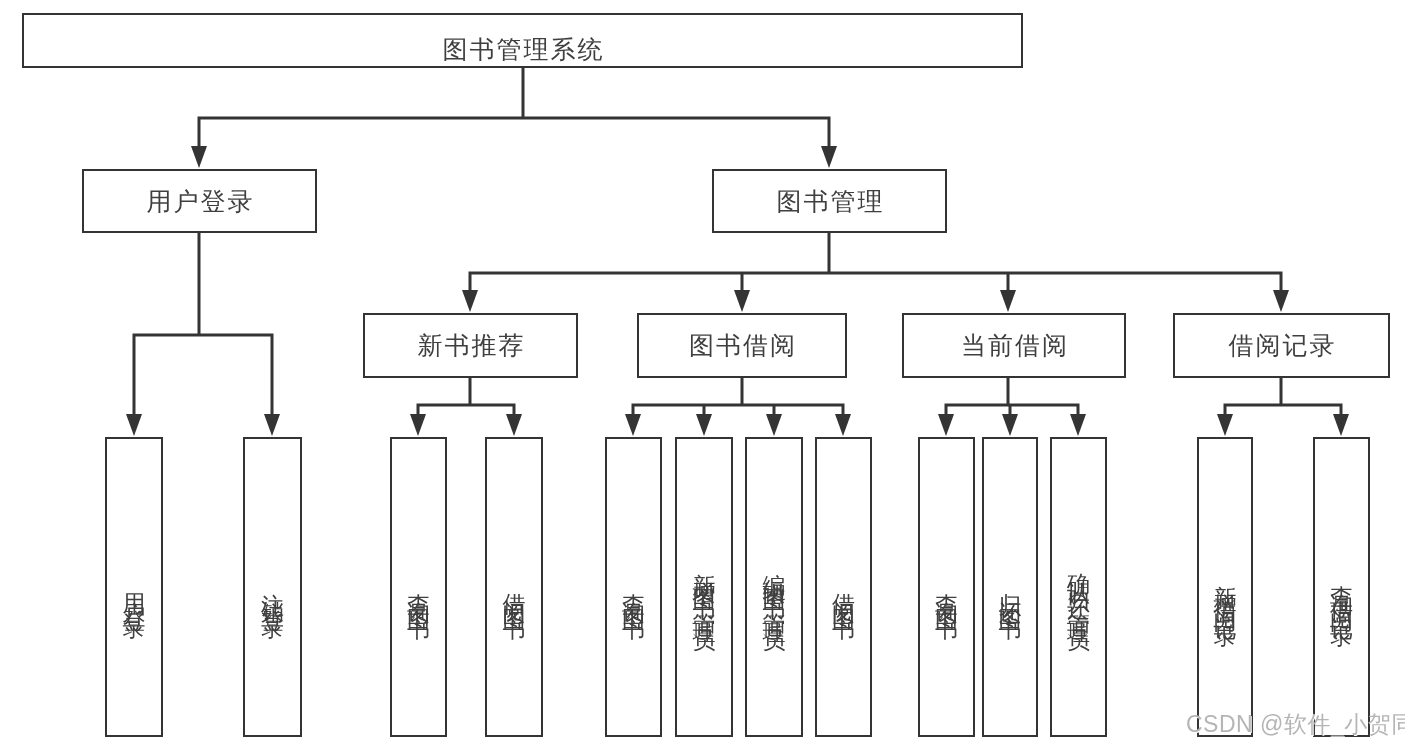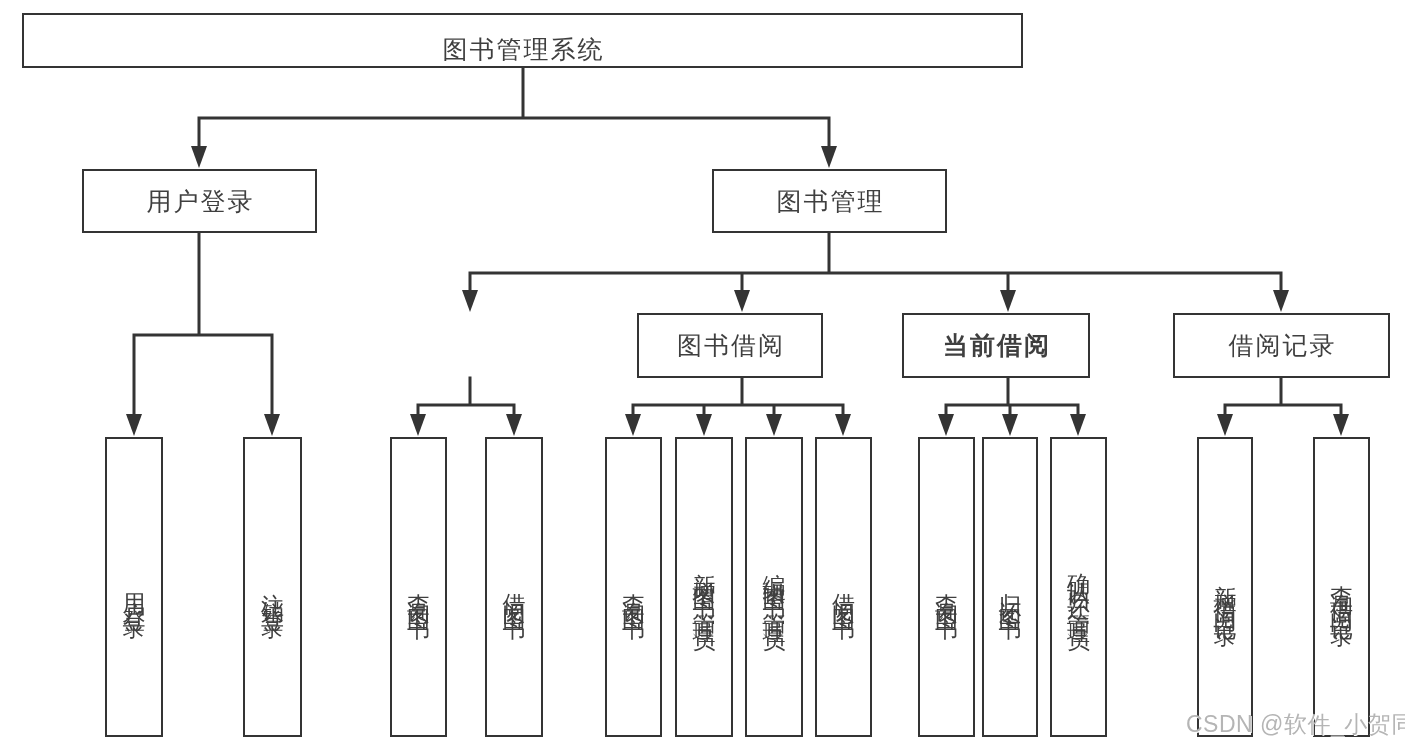--- a/index.html
+++ b/index.html
@@ -98,24 +98,27 @@
     <span class="lbl">图书管理系统</span>
   </div>
 
   <div class="node h" style="left:82px; top:169px; width:235px; height:64px;">
     <span class="lbl">用户登录</span>
   </div>
   <div class="node h" style="left:712px; top:169px; width:235px; height:64px;text-align:center;">
     <span class="lbl">图书管理</span>
   </div>
 
-  <div class="node h" style="left:637px; top:313px; width:186px; height:65px;">
+  <div class="node h" style="left:363px; top:313px; width:215px; height:65px;">
+    <span class="lbl">新书推荐</span>
+  </div>
+  <div class="node h" style="left:637px; top:313px; width:210px; height:65px;">
     <span class="lbl">图书借阅</span>
   </div>
-  <div class="node h" style="left:902px; top:313px; width:188px; height:65px;font-weight:bold;">
+  <div class="node h" style="left:902px; top:313px; width:224px; height:65px;">
     <span class="lbl">当前借阅</span>
   </div>
   <div class="node h" style="left:1173px; top:313px; width:217px; height:65px;">
     <span class="lbl">借阅记录</span>
   </div>
 
   <div class="node leaf" style="left:105px; top:437px; width:58px; height:300px;">
     <span class="lbl">用户登录</span>
   </div>
   <div class="node leaf" style="left:243px; top:437px; width:59px; height:300px;">

